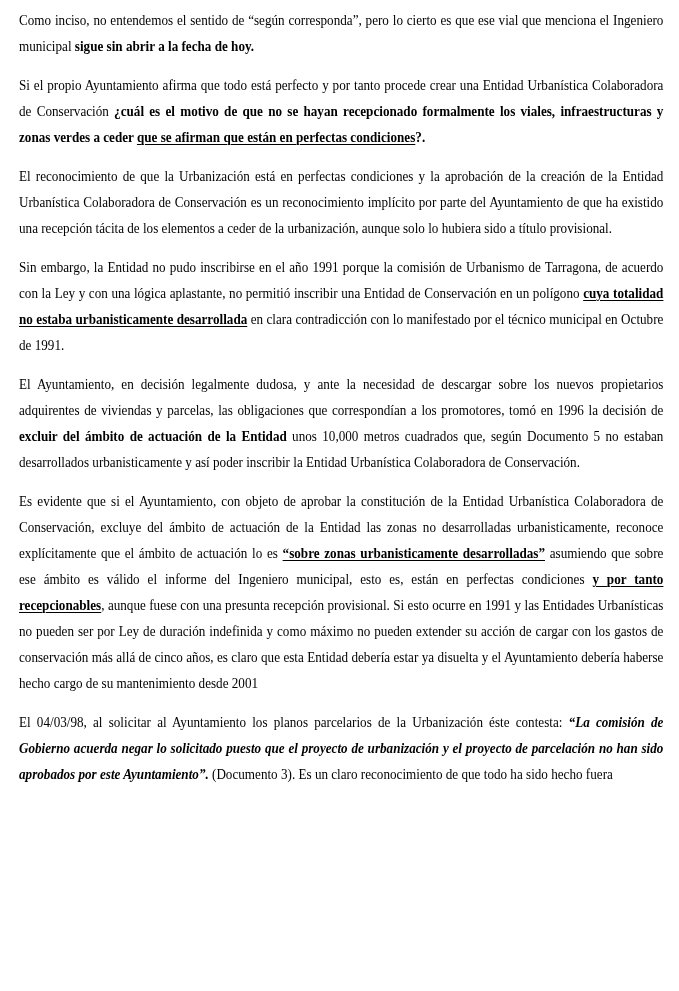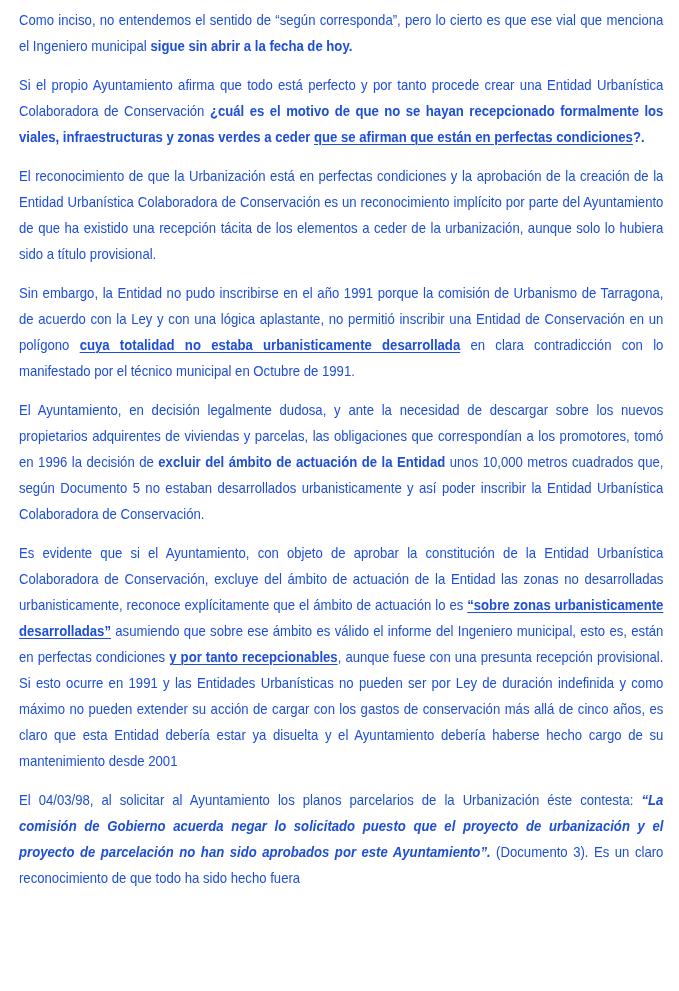--- a/index.html
+++ b/index.html
@@ -2,22 +2,22 @@
 <html><head>
 <meta charset="utf-8">
 <style>
   html, body { margin: 0; padding: 0; background: #ffffff; }
   body { width: 679px; height: 991px; overflow: hidden; }
   .page {
     position: relative;
     width: 546px;
     height: 991px;
     background: #ffffff;
-    color: #1d4ed8;
-    font-family: Liberation Sans, sans-serif;
+    color: #000000;
+    font-family: Liberation Serif, serif;
   }
   .text-col {
     position: absolute;
     left: 19px;
     top: 7px;
     width: 716px; 
     transform: scaleX(0.9);
     transform-origin: 0 0;
   }
   p.para {

